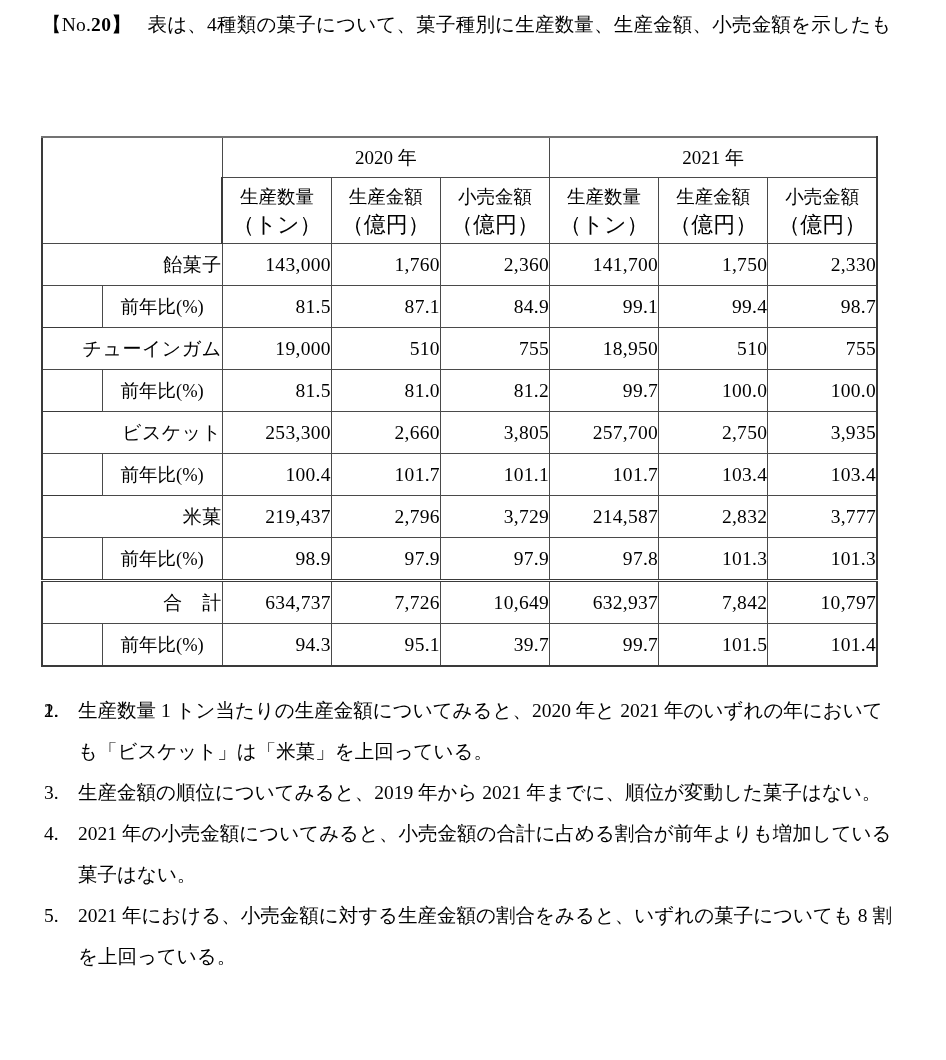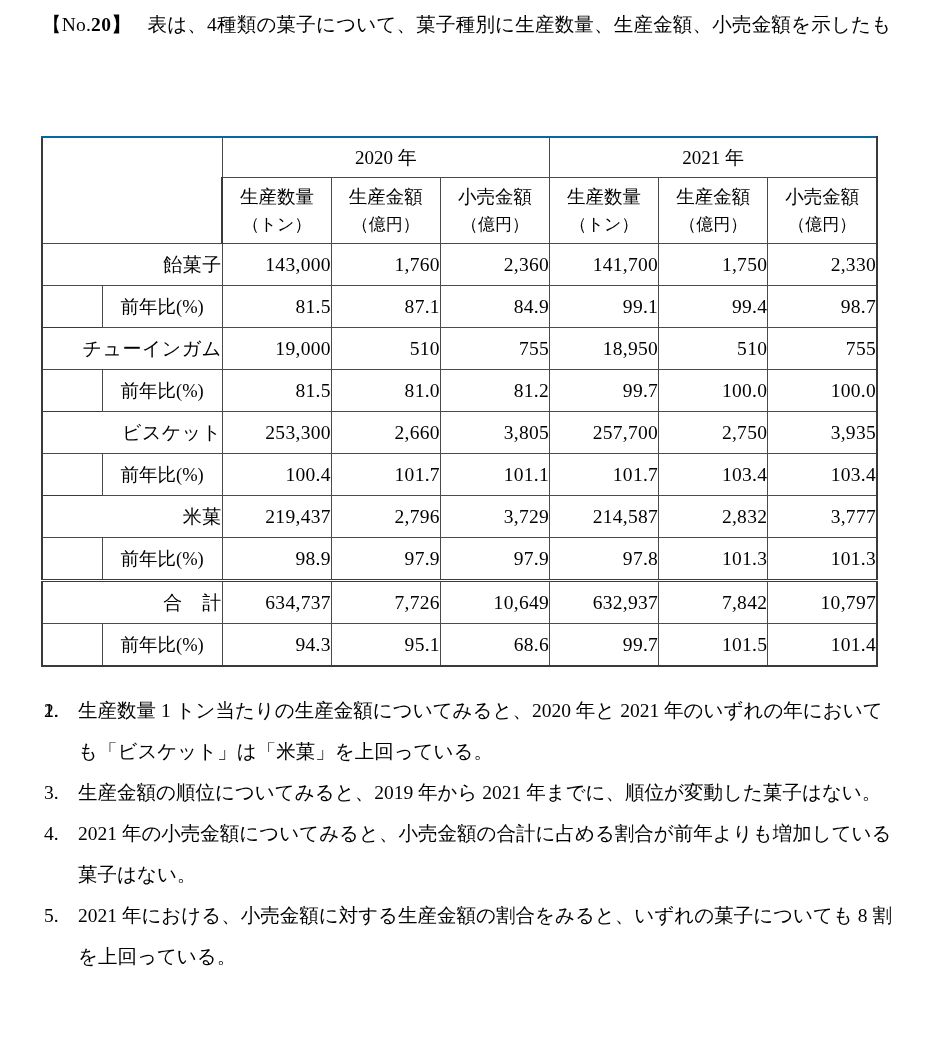--- a/index.html
+++ b/index.html
@@ -61,42 +61,42 @@
     vertical-align: middle;
   }
   table.stat {
     border: 2px solid #3a3a3a;
   }
   
   table.stat tr > td:first-child,
   table.stat tr > th:first-child { border-left: 2px solid #3a3a3a; }
   table.stat tr > td:last-child,
   table.stat tr > th:last-child { border-right: 2px solid #3a3a3a; }
-  table.stat tr:first-child > * { border-top: 2px solid #0369a1; }
+  table.stat tr:first-child > * { border-top: 2px solid #737373; }
   table.stat tr:last-child > * { border-bottom: 2px solid #3a3a3a; }
 
   .col-label { width: 60px; }
   .col-sub   { width: 120px; }
   .col-num   { width: 109px; }
 
   .yearhead {
     text-align: center;
     height: 39px;
     font-size: 19px;
   }
   .colhead {
     text-align: center;
     height: 65px;
     line-height: 27px;
     font-size: 18.5px;
     padding: 0 6px;
   }
   .colhead .unit {
     display: block;
-    font-size: 17px;
+    font-size: 22px;
     text-align: center;
   }
   .num {
     text-align: right;
     padding-right: 11px;
     height: 41px;
     font-size: 19.5px;
     letter-spacing: 0.3px;
   }
   .catname {
@@ -286,21 +286,21 @@
         <td class="num">10,649</td>
         <td class="num">632,937</td>
         <td class="num">7,842</td>
         <td class="num">10,797</td>
       </tr>
       <tr>
         <td class="blankcell"></td>
         <td class="subname">前年比(%)</td>
         <td class="num">94.3</td>
         <td class="num">95.1</td>
-        <td class="num">68.6</td>
+        <td class="num">39.7</td>
         <td class="num">99.7</td>
         <td class="num">101.5</td>
         <td class="num">101.4</td>
       </tr>
     </tbody>
   </table>
 </div>
 
 <div id="choices">
   <div class="choice">

